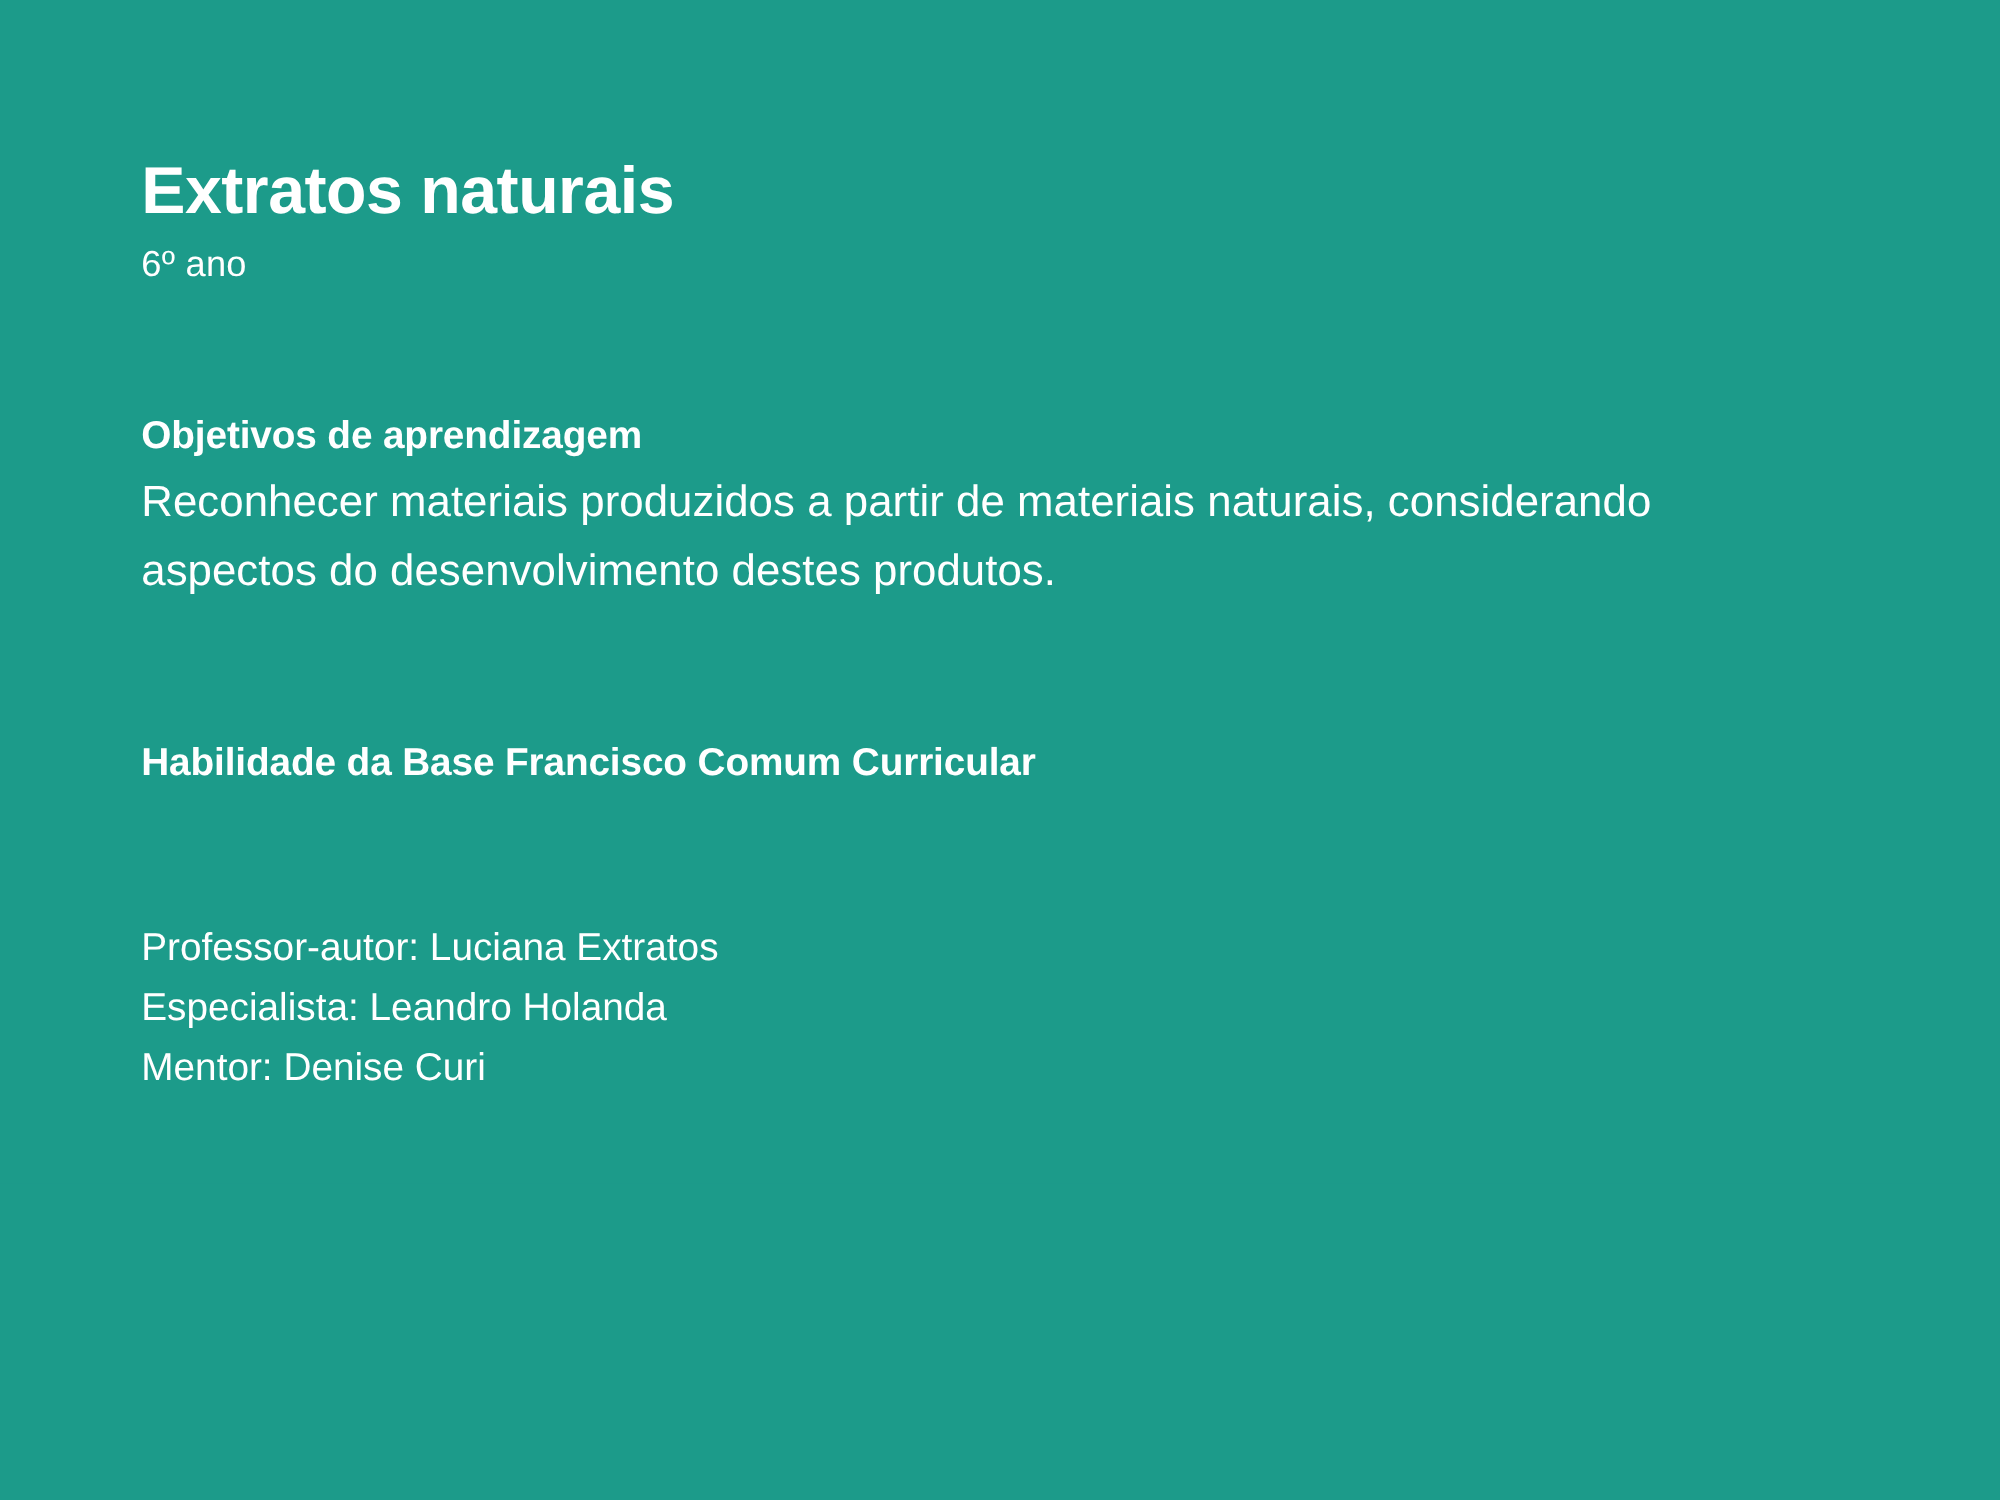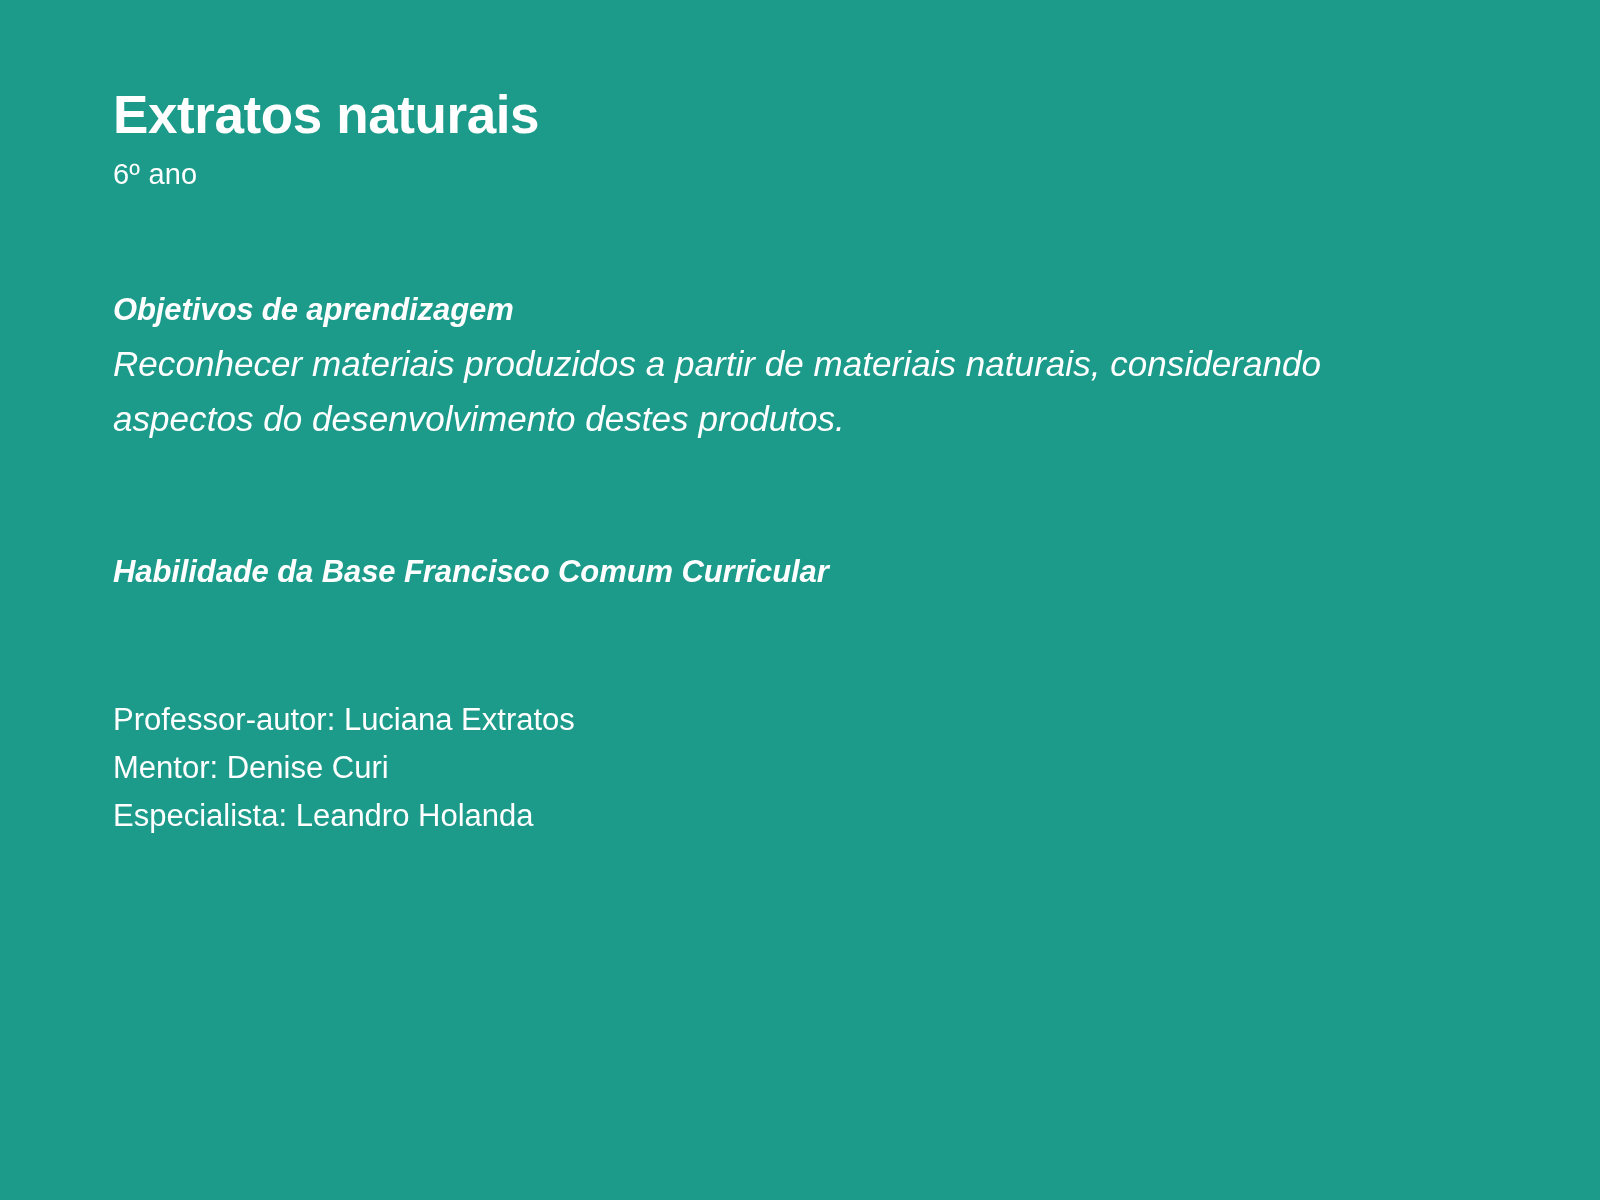--- a/index.html
+++ b/index.html
@@ -14,20 +14,21 @@
     font-family: "Liberation Sans", sans-serif;
     overflow: hidden;
   }
   .slide {
     position: relative;
     width: 1600px;
     height: 909px;
     background: #1c9b8a;
     box-sizing: border-box;
     padding: 0;
+    margin-top: 38px;
   }
   .content {
     position: absolute;
     left: 113px;
     top: 84px;
     width: 1300px;
   }
 
   
   .title-block {
@@ -48,21 +49,20 @@
     color: #ffffff;
     line-height: 56px;
     margin: 0;
     letter-spacing: 0.2px;
     white-space: nowrap;
   }
 
   
   .section {
     margin-top: 88px;
-    font-style: italic;
   }
   .section.bncc {
     margin-top: 106px;
   }
   .section-heading {
     font-size: 31px;
     font-weight: 700;
     color: #ffffff;
     line-height: 40px;
     margin: 0 0 6px 0;
@@ -115,23 +115,23 @@
     <div class="section bncc">
       <div class="section-heading" style="color: rgb(255, 255, 255);">Habilidade da Base Francisco Comum Curricular</div>
     </div>
 
     <div class="credits">
       <div class="credit-line" style="color: rgb(255, 255, 255);">
         <span class="credit-label">Professor-autor:</span>
         <span class="credit-value">Luciana Extratos</span>
       </div>
       <div class="credit-line" style="color: rgb(255, 255, 255);">
+        <span class="credit-label">Especialista:</span>
+        <span class="credit-value">Leandro Holanda</span>
+      </div>
+      <div class="credit-line" style="color: rgb(255, 255, 255);">
         <span class="credit-label">Mentor:</span>
         <span class="credit-value">Denise Curi</span>
-      </div>
-      <div class="credit-line" style="color: rgb(255, 255, 255);">
-        <span class="credit-label">Especialista:</span>
-        <span class="credit-value">Leandro Holanda</span>
       </div>
     </div>
 
   </div>
 </div>
 
 </body></html>

